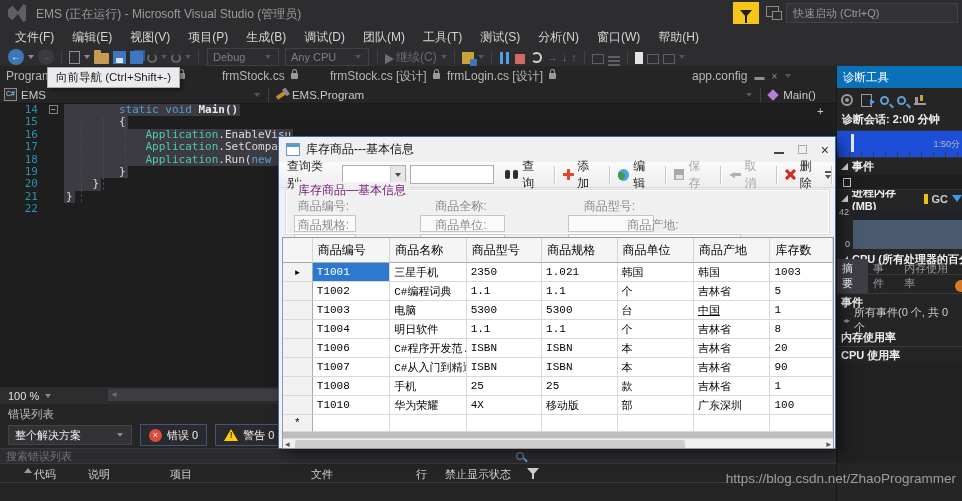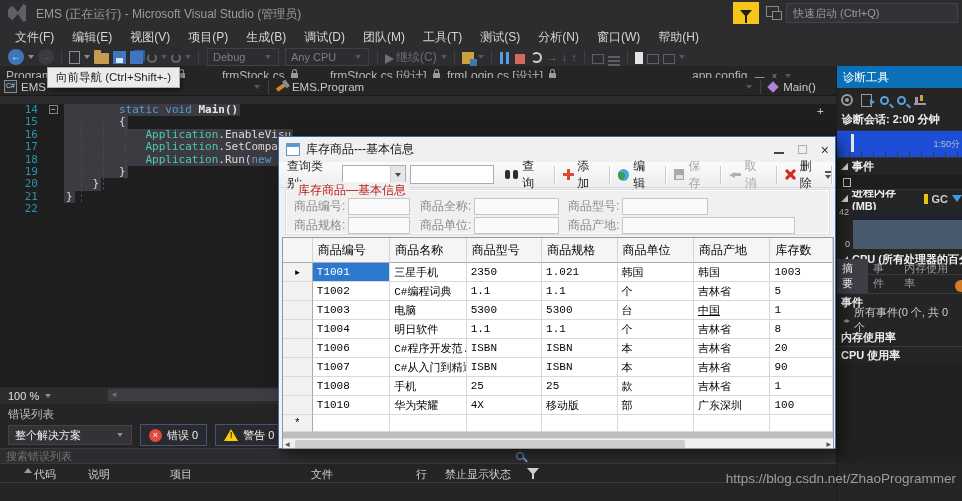--- a/index.html
+++ b/index.html
@@ -52,21 +52,21 @@
   .ic-dimbox{width:12px;height:10px;border:1px solid #5E5E66;margin-top:3px;}
   
   .tabstrip{position:absolute;left:0;top:66px;width:836px;height:20px;background:#252526;}
   .tab{position:absolute;top:0;height:20px;display:flex;align-items:center;color:#B6B6B6;font-size:12px;}
   .lock{width:7px;height:6px;background:#9A9A9A;margin-left:6px;position:relative;border-radius:1px;}
   .lock::before{content:"";position:absolute;left:1px;top:-4px;width:3px;height:3px;border:1px solid #9A9A9A;border-bottom:none;border-radius:3px 3px 0 0;}
   .tab-ctl{color:#8E8E93;font-size:10px;margin-left:7px;}
   .tooltip{position:absolute;left:47px;top:67px;height:21px;background:#EBEBEE;border:1px solid #ACACB2;color:#1E1E1E;
            font-size:11.5px;display:flex;align-items:center;padding:0 8px;z-index:25;box-shadow:2px 2px 4px rgba(0,0,0,.45);}
   
-  .crumbbar{position:absolute;left:0;top:78px;width:836px;height:18px;background:#252526;border-bottom:1px solid #1A1A1C;display:flex;align-items:center;}
+  .crumbbar{position:absolute;left:0;top:86px;width:836px;height:18px;background:#252526;border-bottom:1px solid #1A1A1C;display:flex;align-items:center;}
   .crumb{display:flex;align-items:center;height:18px;font-size:11.5px;color:#C8C8C8;}
   .crumb-sec{display:flex;align-items:center;}
   .cs-icon{width:13px;height:13px;border:1px solid #8A8A8F;margin:0 4px 0 4px;position:relative;background:#2D2D30;}
   .cs-icon::after{content:"C#";position:absolute;left:1px;top:1px;font-size:7px;color:#9CDCFE;}
   .hammer-icon{width:11px;height:4px;background:#C9892B;transform:rotate(-35deg);margin:0 5px;position:relative;}
   .hammer-icon::after{content:"";position:absolute;right:-2px;top:-2px;width:4px;height:8px;background:#8A8A8F;}
   .method-icon{width:8px;height:8px;background:#B180D7;transform:rotate(45deg);margin:0 6px;}
   .crumb-div{width:1px;height:14px;background:#3F3F46;margin:0 2px;}
   .crumb-caret{margin:0 6px;}
   
@@ -181,22 +181,22 @@
   .i-save2{width:11px;height:11px;background:#A9A9A9;position:relative;}
   .i-save2::after{content:"";position:absolute;left:2px;bottom:1px;width:7px;height:4px;background:#E2E2E2;}
   .i-cancel{width:12px;height:8px;position:relative;}
   .i-cancel::before{content:"";position:absolute;left:0;top:1px;width:0;height:0;border-right:6px solid #B0B0B0;border-top:3px solid transparent;border-bottom:3px solid transparent;}
   .i-cancel::after{content:"";position:absolute;left:5px;top:2.5px;width:7px;height:3px;background:#B0B0B0;}
   .i-del{width:11px;height:11px;position:relative;}
   .i-del::before,.i-del::after{content:"";position:absolute;left:4.5px;top:-1px;width:3px;height:13px;background:#D12B1F;border-radius:1px;}
   .i-del::before{transform:rotate(45deg);} .i-del::after{transform:rotate(-45deg);}
   
   .gbox{position:absolute;left:6px;top:52px;width:545px;height:46px;border:1px solid #DCDCDC;box-shadow:0 0 0 1px #FFFFFF inset;}
-  .gbox-title{position:absolute;left:8px;top:-8px;background:#F0F0F0;padding:0 4px;color:#b91c1c;font-size:12px;}
-  .fld{position:absolute;display:flex;align-items:center;}
+  .gbox-title{position:absolute;left:8px;top:-8px;background:#F0F0F0;padding:0 4px;color:#701a75;font-size:12px;}
+  .fld{position:absolute;display:flex;align-items:center;flex-direction:column;}
   .fld label{color:#8A8A8A;font-size:12px;margin-right:3px;}
   .fld input{height:17px;background:#FAFAFA;border:1px solid #C6C6C6;font-family:"Liberation Sans",sans-serif;}
   
   .grid{position:absolute;left:3px;top:100px;width:552px;height:212px;background:#FFF;border:1px solid #999;overflow:hidden;
         font-family:"Liberation Mono","DejaVu Sans Mono",monospace;font-size:11px;color:#000;}
   .g-row{display:flex;}
   .gh-cell{height:25px;background:#F5F5F5;border-right:1px solid #D4D4D4;border-bottom:1px solid #ABABAB;
            display:flex;align-items:center;padding-left:5px;font-family:"Liberation Sans",sans-serif;font-size:12px;}
   .g-cell{height:19px;border-right:1px solid #D9D9D9;border-bottom:1px solid #D9D9D9;display:flex;align-items:center;padding-left:4px;overflow:hidden;white-space:nowrap;}
   .rowhdr{background:#F2F2F2;border-right:1px solid #ABABAB;justify-content:center;padding-left:0;}

